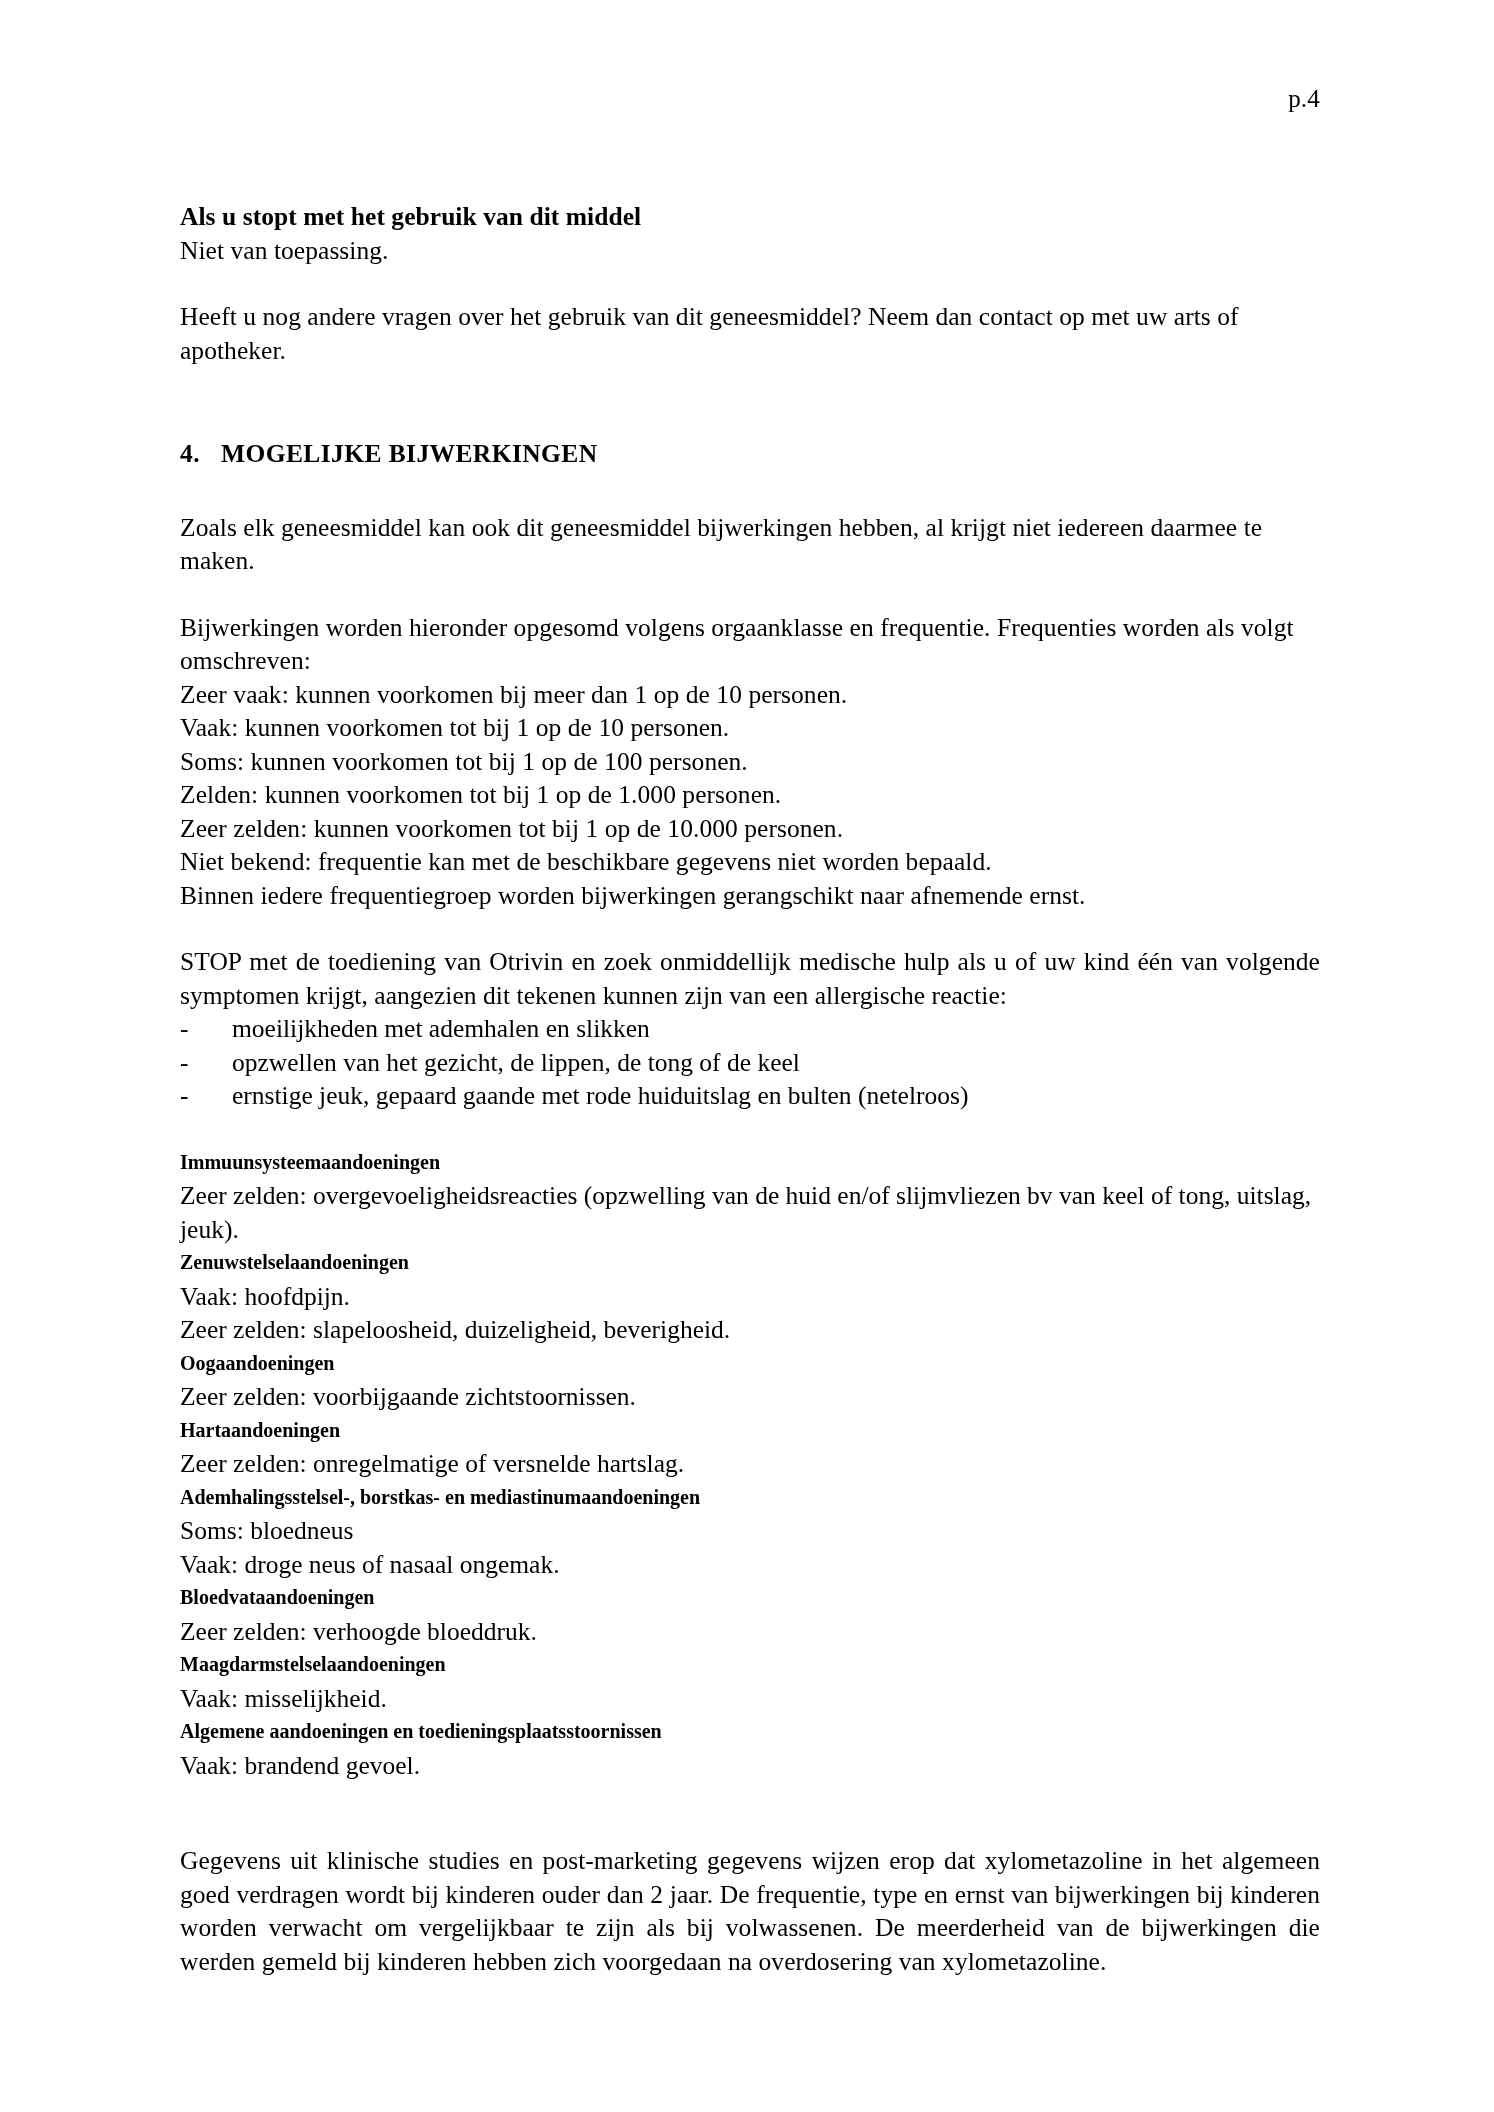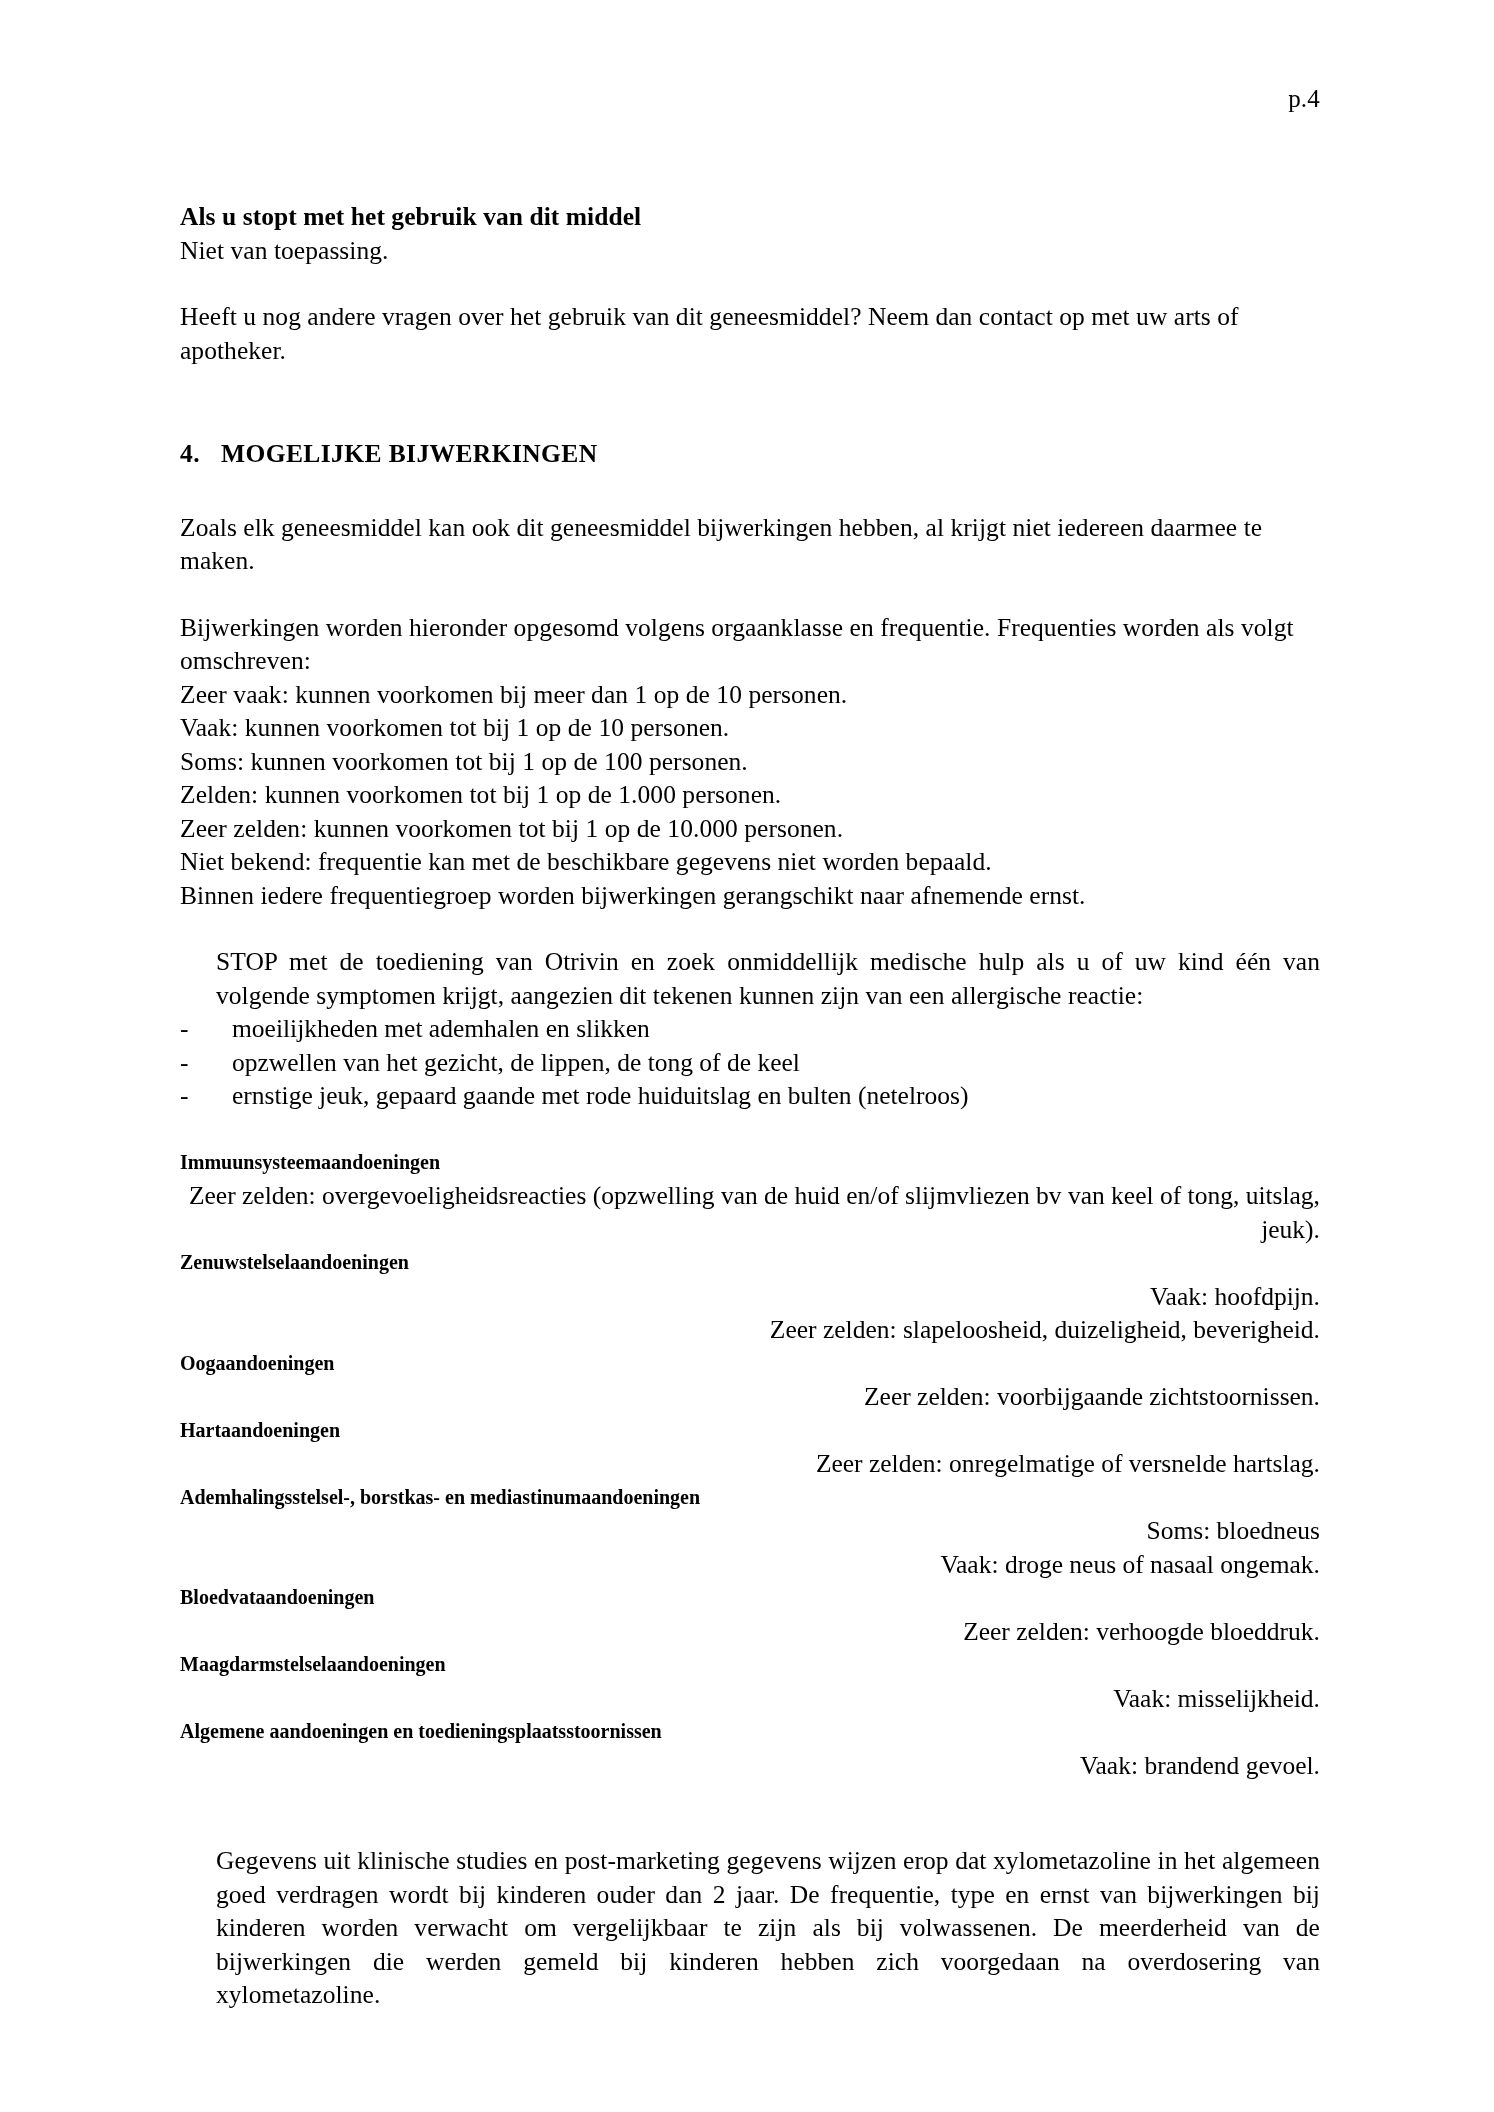--- a/index.html
+++ b/index.html
@@ -41,21 +41,20 @@
   .p {
     font-size: 25.5px;
     line-height: 33.5px;
     margin: 0;
     text-align: left;
     letter-spacing: 0.05px;
   }
   .p.justify {
     text-align: justify;
     text-justify: inter-word;
-    margin-left: 36px;
   }
   .bold {
     font-weight: bold;
     font-family: Liberation Serif, serif;
   }
   .gap-sm { height: 33px; }
   .gap-md { height: 40px; }
   .gap-lg { height: 62px; }
   .gap-xl { height: 70px; }
   .section-heading {
@@ -90,21 +89,20 @@
     flex: 1 1 auto;
   }
   .organ-block .organ-title {
     font-weight: bold;
     font-size: 20px;
     line-height: 33.5px;
   }
   .organ-block .organ-line {
     font-size: 25.5px;
     line-height: 33.5px;
-    text-align: right;
   }
 </style>
 </head>
 <body>
 
 <div class="page">
 
   <div class="page-number">p.4</div>
 
   <div class="content">

